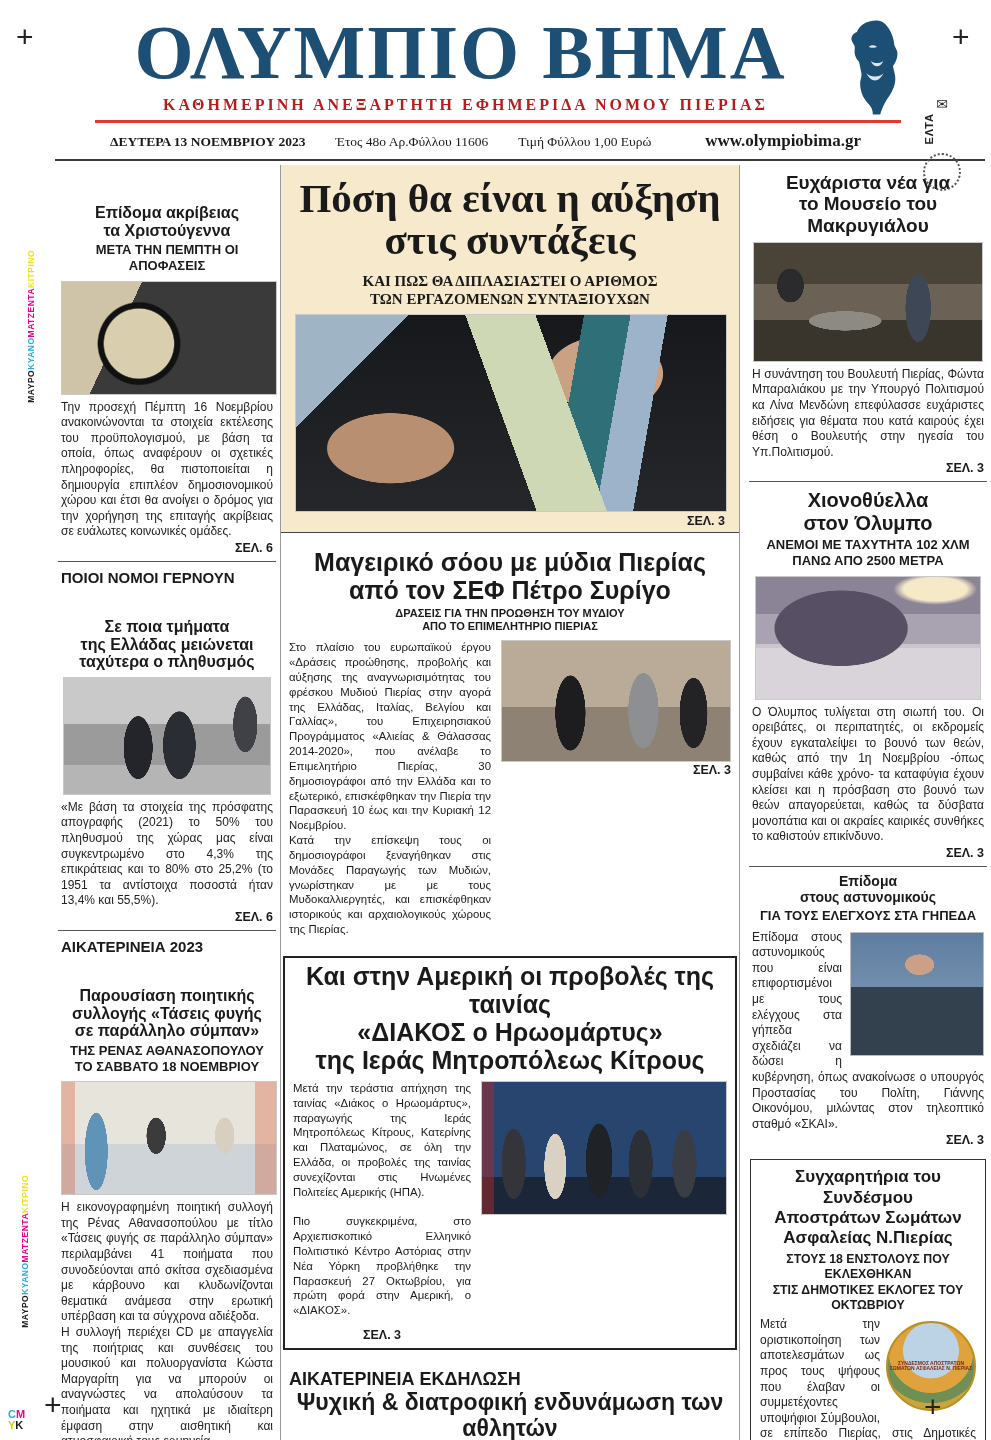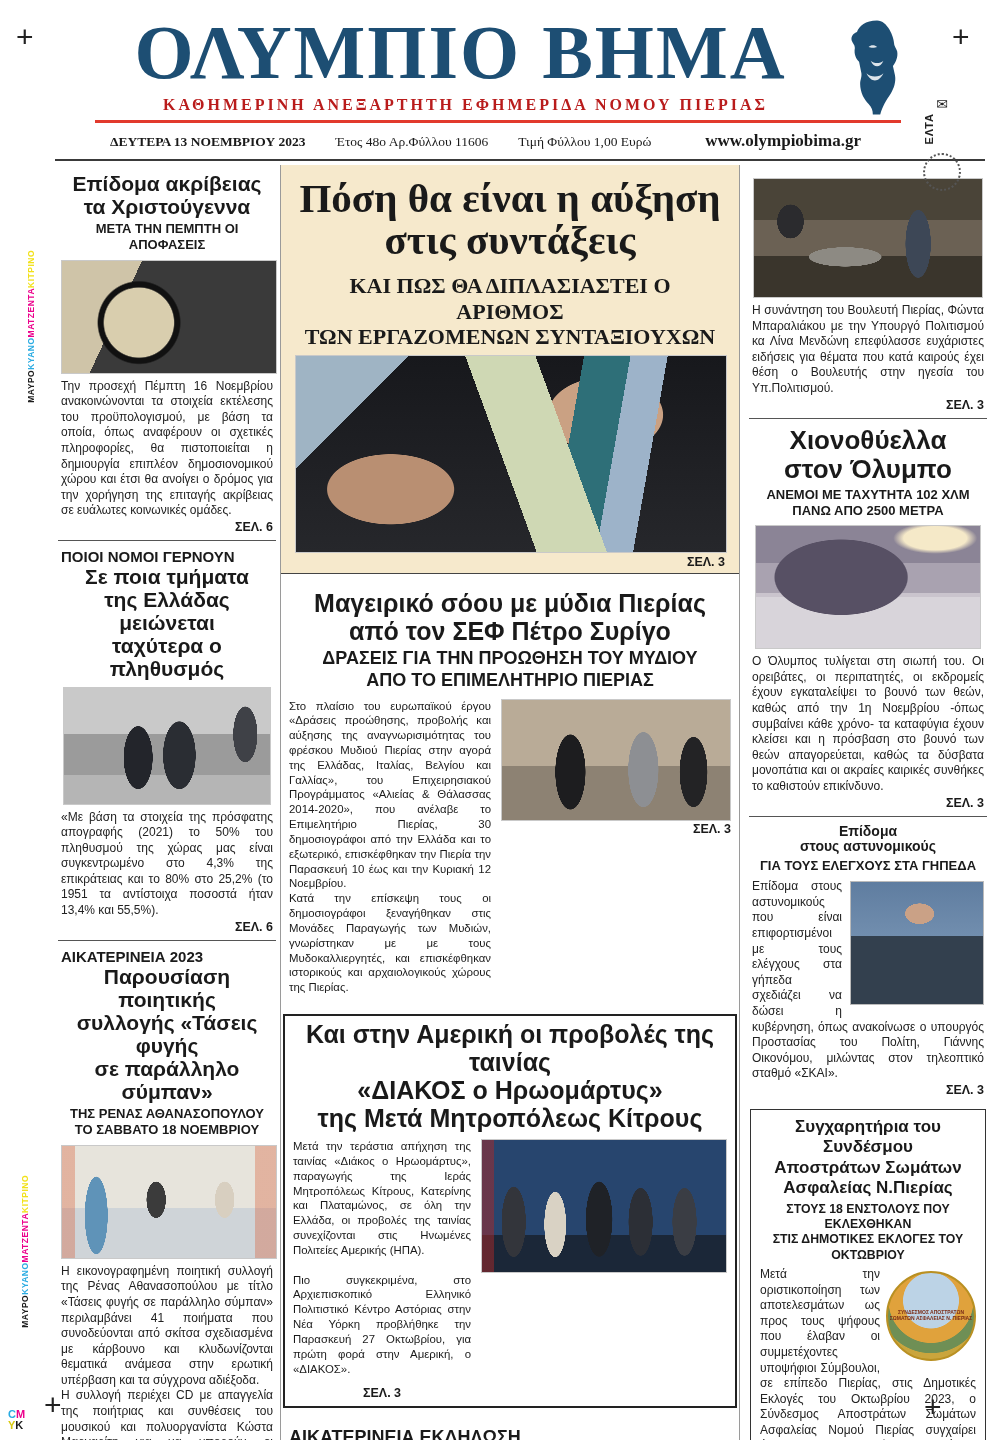--- a/index.html
+++ b/index.html
@@ -27,34 +27,34 @@
               font-size:8.5px;font-weight:bold;letter-spacing:.5px;}
   .cmyk-letters{position:absolute;left:8px;bottom:8px;font-size:11px;font-weight:bold;line-height:1.05;}
   
   .cols{display:flex;padding:4px 4px 0 58px;}
   .col-l{width:218px;}
   .col-c{width:458px;border-left:1px solid #9a9a9a;border-right:1px solid #9a9a9a;margin:0 4px;}
   .col-r{width:240px;padding-left:5px;}
   .art{padding:7px 3px 6px;}
   .hr-b{border-bottom:1.5px solid #555;}
   .kicker{font-size:15px;font-weight:bold;}
-  .t-l{font-size:21px;font-weight:bold;text-align:center;line-height:1.1;white-space:pre-line;}
+  .t-l{font-size:16px;font-weight:bold;text-align:center;line-height:1.1;white-space:pre-line;margin-top:32px;}
   .t-r{font-size:19px;font-weight:bold;text-align:center;line-height:1.12;}
   .sub{font-size:13px;font-weight:bold;text-align:center;margin-top:3px;line-height:1.25;}
   .sub-sm{font-size:12.3px;}
   .body{font-size:12px;line-height:1.3;text-align:justify;color:#222;white-space:pre-line;margin-top:5px;}
   .pageref{font-weight:bold;font-size:12.5px;text-align:right;margin-top:1px;}
   .photo{margin:6px auto 2px;border:1px solid #c9c9c9;}
   
   .main-box{background:#f6e9cc;padding:12px 14px 4px;}
   .main-h{font-family:"Liberation Serif",serif;font-size:41px;font-weight:bold;text-align:center;line-height:1.03;}
-  .main-s{font-family:"Liberation Serif",serif;font-size:22px;font-weight:bold;text-align:center;margin-top:12px;line-height:1.15;}
+  .main-s{font-family:"Liberation Serif",serif;font-size:15px;font-weight:bold;text-align:center;margin-top:12px;line-height:1.15;}
   .c-art{padding:15px 8px;}
   .c-title{font-size:25px;font-weight:bold;text-align:center;line-height:1.12;}
-  .c-sub{font-size:18px;font-weight:bold;text-align:center;margin-top:3px;line-height:1.2;}
+  .c-sub{font-size:11px;font-weight:bold;text-align:center;margin-top:3px;line-height:1.2;}
   .c-row{display:flex;gap:10px;margin-top:7px;}
   .c-body{flex:1;font-size:11.4px;line-height:1.3;text-align:justify;white-space:pre-line;}
   .rule-c{border-top:1.5px solid #444;}
   .diakos-box{border:2px solid #222;margin:4px 2px;padding:4px 8px 6px;}
   
   .fl-r{float:right;margin:2px 0 4px 8px;border:1px solid #bbb;}
   .congrats{border:1.5px solid #333;margin:6px 1px;padding:7px 9px;}
   .t-box{font-size:17px;font-weight:bold;text-align:center;line-height:1.2;}
   .emblem{float:right;width:86px;height:86px;border-radius:50%;border:2px solid #b99022;margin:4px 0 4px 6px;
           background:radial-gradient(circle at 50% 32%,#bcd3e6 0 38%,#e0a23c 39% 58%,#6f8f55 59% 72%,#caa53d 73%);
@@ -203,21 +203,21 @@
 Κατά την επίσκεψη τους οι δημοσιογράφοι ξεναγήθηκαν στις Μονάδες Παραγωγής των Μυδιών, γνωρίστηκαν με με τους Μυδοκαλλιεργητές, και επισκέφθηκαν ιστορικούς και αρχαιολογικούς χώρους της Πιερίας.</div>
           <div>
             <div class="photo ph-cook" style="margin:0;"></div>
             <div class="pageref">ΣΕΛ. 3</div>
           </div>
         </div>
       </div>
       <div class="diakos-box">
         <div class="c-title" style="white-space:pre-line">Και στην Αμερική οι προβολές της ταινίας
 «ΔΙΑΚΟΣ ο Ηρωομάρτυς»
-της Μετά Μητροπόλεως Κίτρους</div>
+της Ιεράς Μητροπόλεως Κίτρους</div>
         <div class="c-row">
           <div>
             <div class="c-body" style="width:178px;">Μετά την τεράστια απήχηση της ταινίας «Διάκος ο Ηρωομάρτυς», παραγωγής της Ιεράς Μητροπόλεως Κίτρους, Κατερίνης και Πλαταμώνος, σε όλη την Ελλάδα, οι προβολές της ταινίας συνεχίζονται στις Ηνωμένες Πολιτείες Αμερικής (ΗΠΑ).
 
 Πιο συγκεκριμένα, στο Αρχιεπισκοπικό Ελληνικό Πολιτιστικό Κέντρο Αστόριας στην Νέα Υόρκη  προβλήθηκε  την Παρασκευή 27 Οκτωβρίου, για πρώτη φορά στην Αμερική, ο «ΔΙΑΚΟΣ».</div>
             <div class="pageref" style="text-align:center;margin-top:10px;">ΣΕΛ. 3</div>
           </div>
           <div class="photo ph-film" style="margin:0;"></div>
         </div>
       </div>
@@ -225,26 +225,28 @@
         <div class="kicker" style="font-size:18px;">ΑΙΚΑΤΕΡΙΝΕΙΑ  ΕΚΔΗΛΩΣΗ</div>
         <div class="c-title" style="white-space:pre-line;font-size:23px;">Ψυχική &amp; διατροφική ενδυνάμωση των αθλητών
 στο κλειστό γυμναστήριο Αγίου Σπυρίδωνα</div>
 
       </div>
 
     </div>
 
     <div class="col-r">
       <div class="art hr-b">
+        <div class="t-r" style="white-space:pre-line">Ευχάριστα νέα για
+το Μουσείο του Μακρυγιάλου</div>
         <div class="photo ph-office"></div>
         <div class="body">Η συνάντηση του Βουλευτή Πιερίας, Φώντα Μπαραλιάκου με την Υπουργό Πολιτισμού κα Λίνα Μενδώνη επεφύλασσε ευχάριστες ειδήσεις για θέματα που κατά καιρούς έχει θέση ο Βουλευτής στην ηγεσία του Υπ.Πολιτισμού.</div>
         <div class="pageref">ΣΕΛ. 3</div>
       </div>
       <div class="art hr-b">
-        <div class="t-r" style="font-size:26px;white-space:pre-line">Χιονοθύελλα
+        <div class="t-r" style="font-size:20px;white-space:pre-line">Χιονοθύελλα
 στον Όλυμπο</div>
         <div class="sub" style="white-space:pre-line">ΑΝΕΜΟΙ ΜΕ ΤΑΧΥΤΗΤΑ 102 ΧΛΜ
 ΠΑΝΩ ΑΠΟ 2500 ΜΕΤΡΑ</div>
         <div class="photo ph-olympus"></div>
         <div class="body">Ο Όλυμπος τυλίγεται στη σιωπή του. Οι ορειβάτες, οι περιπατητές, οι εκδρομείς έχουν εγκαταλείψει το βουνό των θεών, καθώς από την 1η Νοεμβρίου -όπως συμβαίνει κάθε χρόνο- τα καταφύγια έχουν κλείσει και η πρόσβαση στο βουνό των θεών απαγορεύεται, καθώς τα δύσβατα μονοπάτια και οι ακραίες καιρικές συνθήκες το καθιστούν επικίνδυνο.</div>
         <div class="pageref">ΣΕΛ. 3</div>
       </div>
       <div class="art">
         <div class="t-r" style="font-size:14px;white-space:pre-line">Επίδομα
 στους αστυνομικούς</div>

